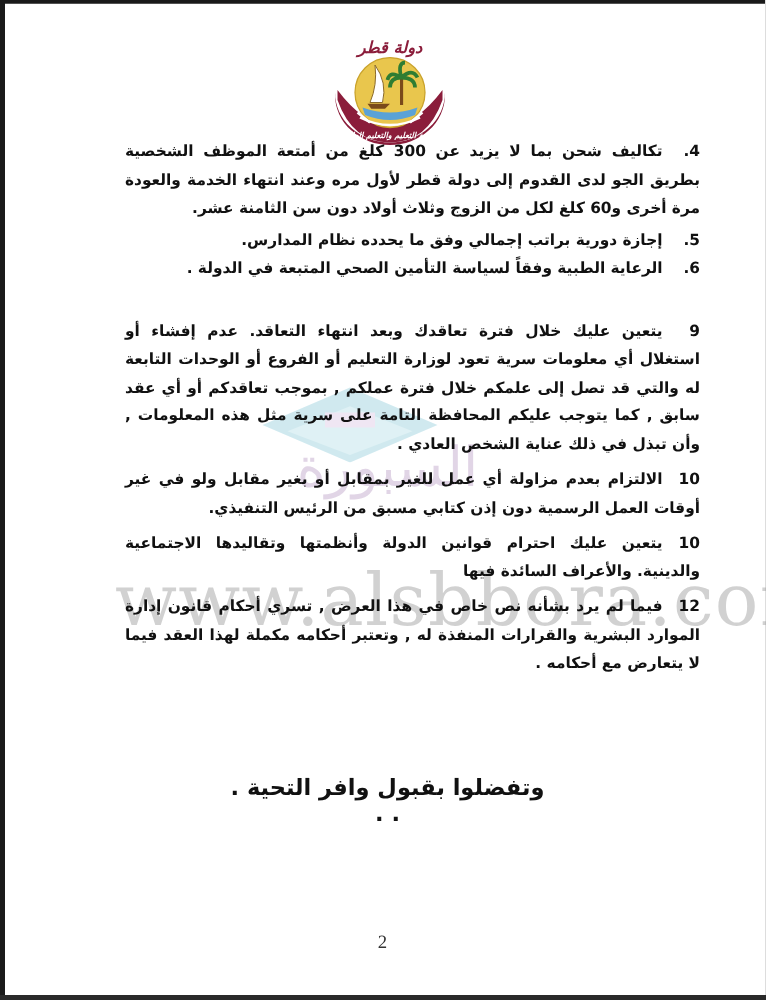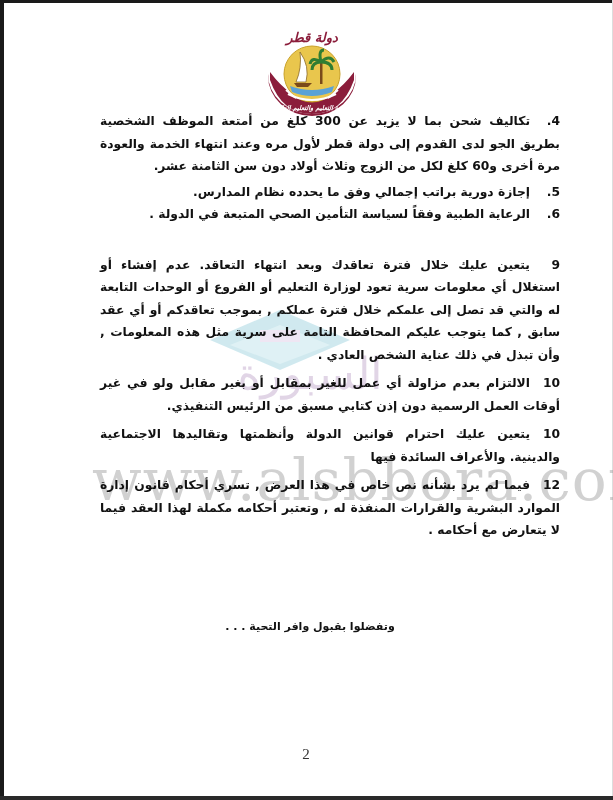--- a/index.html
+++ b/index.html
@@ -35,21 +35,21 @@
       font-size: 12.3px; font-weight: bold; line-height: 22.5px;
     }
     .clause { margin: 0; }
     .clause .num { display: inline-block; min-width: 22px; margin-left: 8px; }
     .gap-a { height: 3px; }
     .gap-b { height: 22px; }
     .gap-c { height: 6px; }
 
     .closing {
       position: absolute; left: 180px; top: 620px; width: 260px; text-align: center;
-      direction: rtl; font-size: 11px; font-weight: bold;
+      direction: rtl; font-size: 18px; font-weight: bold;
     }
     .page-number {
       position: absolute; left: 296px; top: 746px; width: 20px; text-align: center;
       font-family: "Liberation Serif", serif; font-size: 15px; color: #333;
     }
   </style>
 </head>
 <body>
 
 <div class="frame-top"></div>

